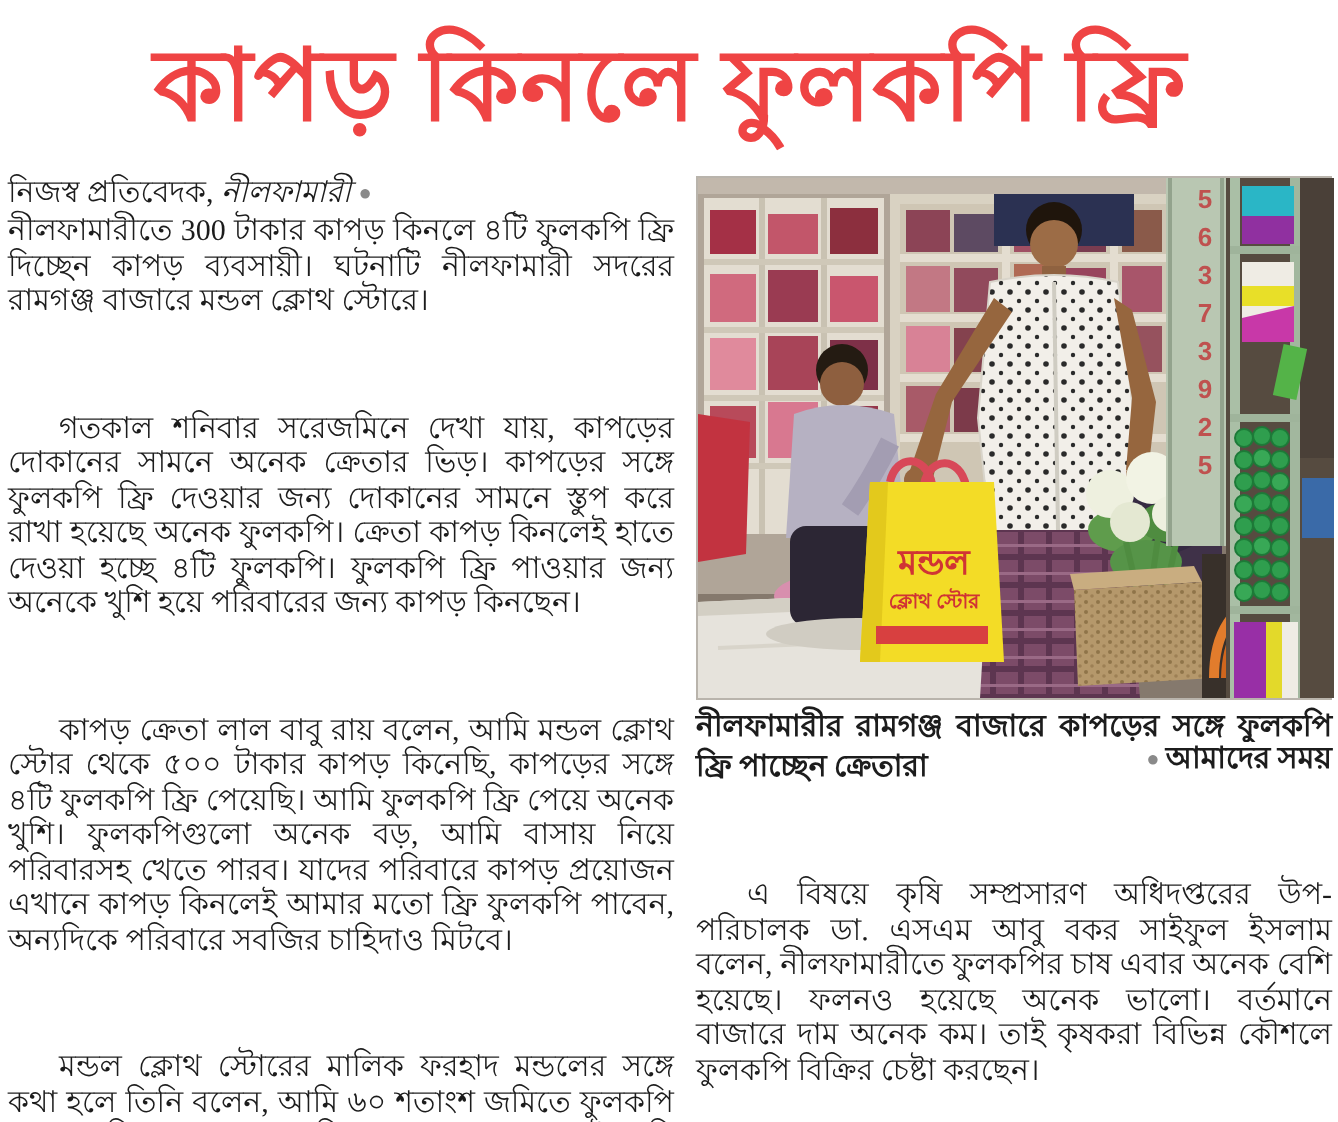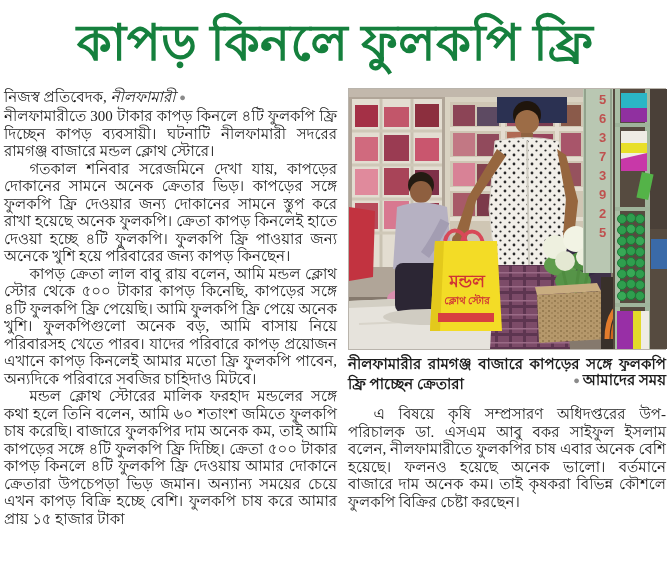--- a/index.html
+++ b/index.html
@@ -5,33 +5,33 @@
   * { margin: 0; padding: 0; box-sizing: border-box; }
   html, body { background: #ffffff; }
   body {
     width: 669px; height: 561px; overflow: hidden;
     font-family: "Liberation Serif", "DejaVu Serif", serif;
     color: #1c1c1c;
   }
   .page { width: 669px; height: 561px; padding: 4px 3px 0 4px; position: relative; background:#fff; }
   .headline {
     font-size: 50px; font-weight: 700; text-align: center;
-    line-height: 78px; height: 84px; letter-spacing: 0.5px; color: #15803d;
+    line-height: 78px; height: 84px; letter-spacing: 0.5px; color: #ef4444;
     white-space: nowrap; overflow: hidden;
   }
   .columns { display: flex; gap: 11px; }
   .col-left { width: 334px; }
   .col-right { width: 318px; position: relative; }
   .body-text { font-size: 15px; line-height: 17.5px; text-align: justify; }
   .byline { font-size: 15px; line-height: 19px; margin-bottom: 1px; }
   .byline .rep { font-weight: 400; }
   .byline .loc { font-style: italic; margin-top: 20px; }
   .byline .dot { color: #8a8a8a; font-size: 11px; vertical-align: 1px; }
   p.para { margin: 0; }
-  p.indent { text-indent: 1.7em; }
+  p.indent { text-indent: 1.7em; margin-top: 46px; }
   .photo-wrap { position: relative; width: 318px; height: 262px; border: 1px solid #b9b4ac; background:#85796d; }
   .photo-wrap svg { display: block; }
   .post-digits {
     position: absolute; top: 3px; left: 239px; width: 22px; height: 200px;
     writing-mode: vertical-rl; text-orientation: upright;
     color: #c04545; font-weight: 700; font-size: 13px; letter-spacing: 4px;
     font-family: "Liberation Sans", sans-serif; opacity: .9; text-align: left;
   }
   .caption { font-size: 15px; font-weight: 700; line-height: 19.5px; text-align: justify; margin-top: 5px; position: relative; padding-right: 0; }
   .credit { position: absolute; right: 0; bottom: 4px; background: #fff; padding-left: 6px; font-weight: 700; white-space: nowrap; }

